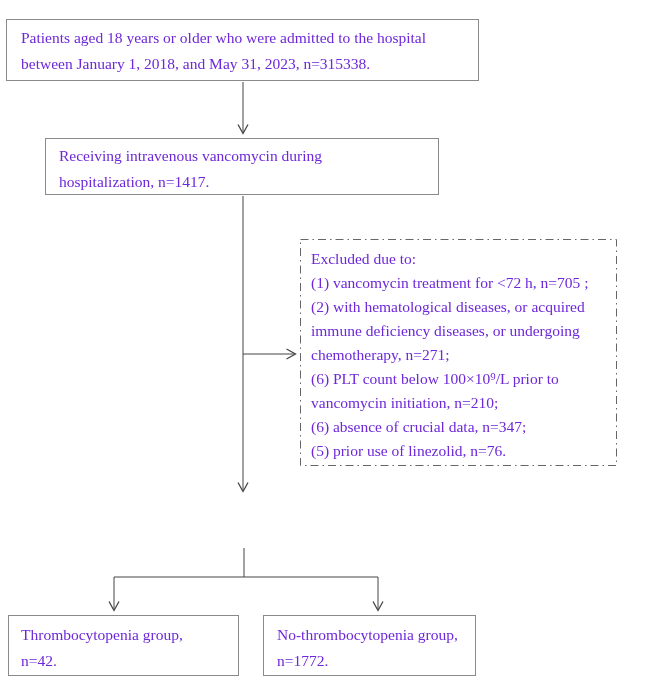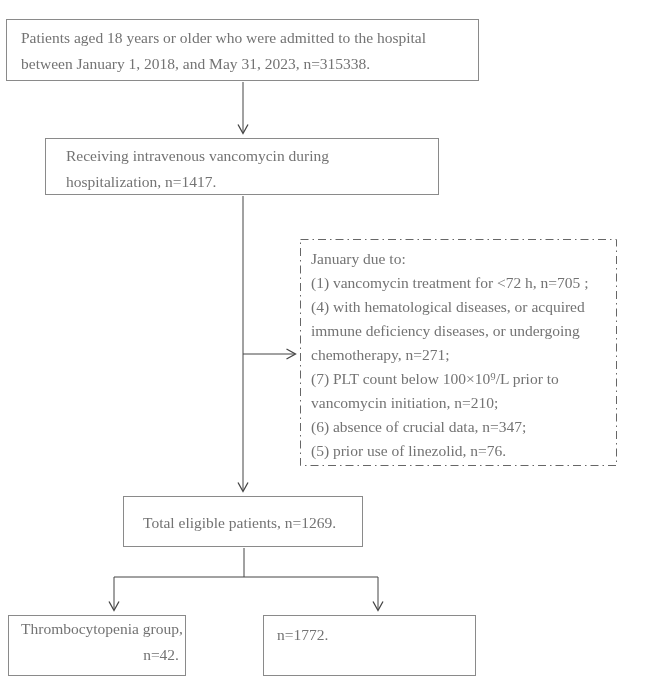--- a/index.html
+++ b/index.html
@@ -6,21 +6,21 @@
     margin: 0;
     padding: 0;
     background: #ffffff;
   }
   .canvas {
     position: relative;
     width: 669px;
     height: 700px;
     background: #ffffff;
     font-family: "Liberation Serif", "DejaVu Serif", serif;
-    color: #737373;
+    color: #6d28d9;
     overflow: hidden;
   }
   .connector-layer {
     position: absolute;
     left: 0;
     top: 0;
     width: 669px;
     height: 700px;
     z-index: 0;
   }
@@ -30,23 +30,23 @@
     border: 1px solid #8a8a8a;
     background: #ffffff;
     font-size: 15.5px;
     line-height: 26px;
     z-index: 1;
   }
   .box .tline {
     white-space: nowrap;
   }
   .box-admitted   { left: 6px;   top: 19px;  width: 473px; height: 62px;  padding: 5px 8px 0 14px; }
-  .box-vancomycin { left: 45px;  top: 138px; width: 394px; height: 57px;  padding: 4px 8px 0 20px; }
+  .box-vancomycin { left: 45px;  top: 138px; width: 394px; height: 57px;  padding: 4px 8px 0 13px; }
   .box-total      { left: 123px; top: 496px; width: 240px; height: 51px;  padding: 13px 6px 0 19px; }
-  .box-thrombo    { left: 8px;   top: 615px; width: 178px; height: 61px;  padding: 0 6px 0 12px; text-align: right; }
+  .box-thrombo    { left: 8px;   top: 615px; width: 231px; height: 61px;  padding: 6px 6px 0 12px; }
   .box-nothrombo  { left: 263px; top: 615px; width: 213px; height: 61px;  padding: 6px 6px 0 13px; }
   .box-excluded {
     left: 300px; top: 239px; width: 317px; height: 227px;
     border: none;               
     background: transparent;
     padding: 8px 6px 0 11px;
     line-height: 24px;
   }
 </style>
 </head>
@@ -80,37 +80,35 @@
     <div class="tline">Patients aged 18 years or older who were admitted to the hospital</div>
     <div class="tline">between January 1, 2018, and May 31, 2023, n=315338.</div>
   </div>
 
   <div class="box box-vancomycin">
     <div class="tline">Receiving intravenous vancomycin during</div>
     <div class="tline">hospitalization, n=1417.</div>
   </div>
 
   <div class="box box-excluded">
-    <div class="tline">January due to:</div>
+    <div class="tline">Excluded due to:</div>
     <div class="tline">(1) vancomycin treatment for &lt;72 h, n=705 ;</div>
-    <div class="tline">(4) with hematological diseases, or acquired</div>
+    <div class="tline">(2) with hematological diseases, or acquired</div>
     <div class="tline">immune deficiency diseases, or undergoing</div>
     <div class="tline">chemotherapy, n=271;</div>
-    <div class="tline">(7) PLT count below 100×10⁹/L prior to</div>
+    <div class="tline">(6) PLT count below 100×10⁹/L prior to</div>
     <div class="tline">vancomycin initiation, n=210;</div>
     <div class="tline">(6) absence of crucial data, n=347;</div>
     <div class="tline">(5) prior use of linezolid, n=76.</div>
   </div>
 
-  <div class="box box-total">
-    <div class="tline">Total eligible patients, n=1269.</div>
-  </div>
 
   <div class="box box-thrombo">
     <div class="tline">Thrombocytopenia group,</div>
     <div class="tline">n=42.</div>
   </div>
 
   <div class="box box-nothrombo">
+    <div class="tline">No-thrombocytopenia group,</div>
     <div class="tline">n=1772.</div>
   </div>
 
 </div>
 
 </body></html>

